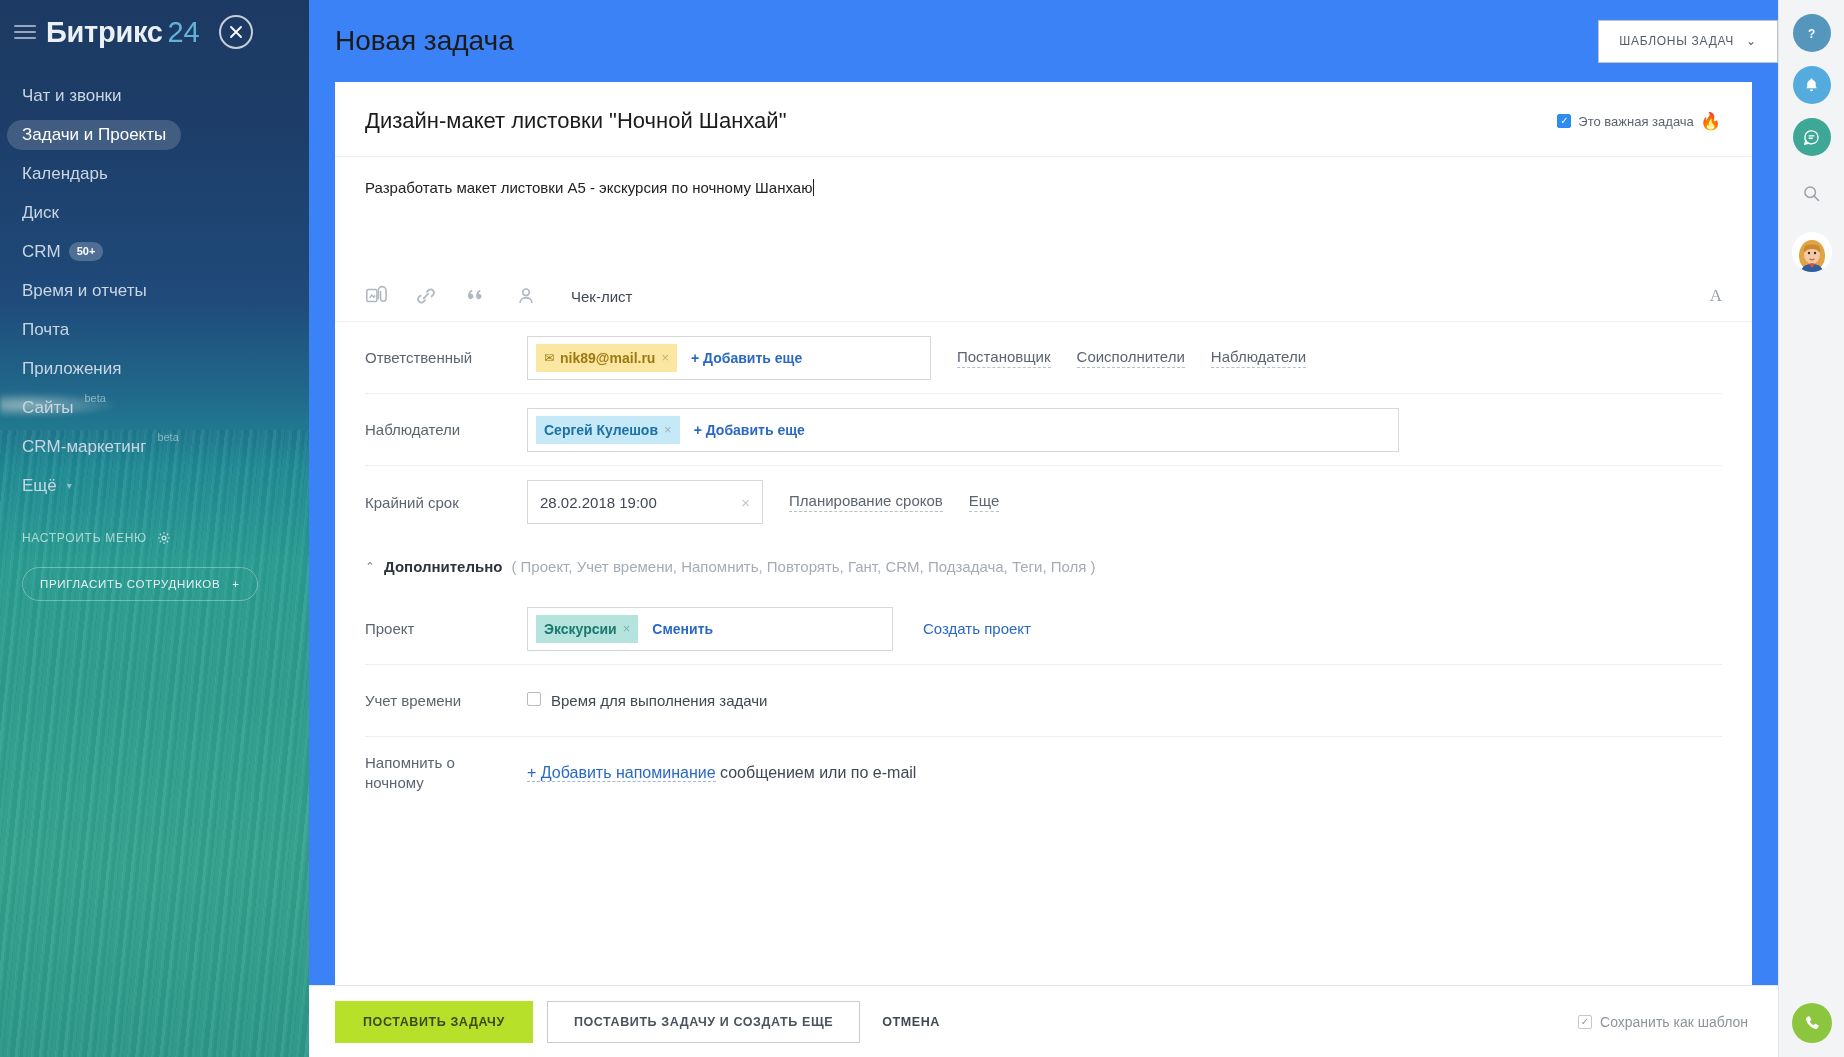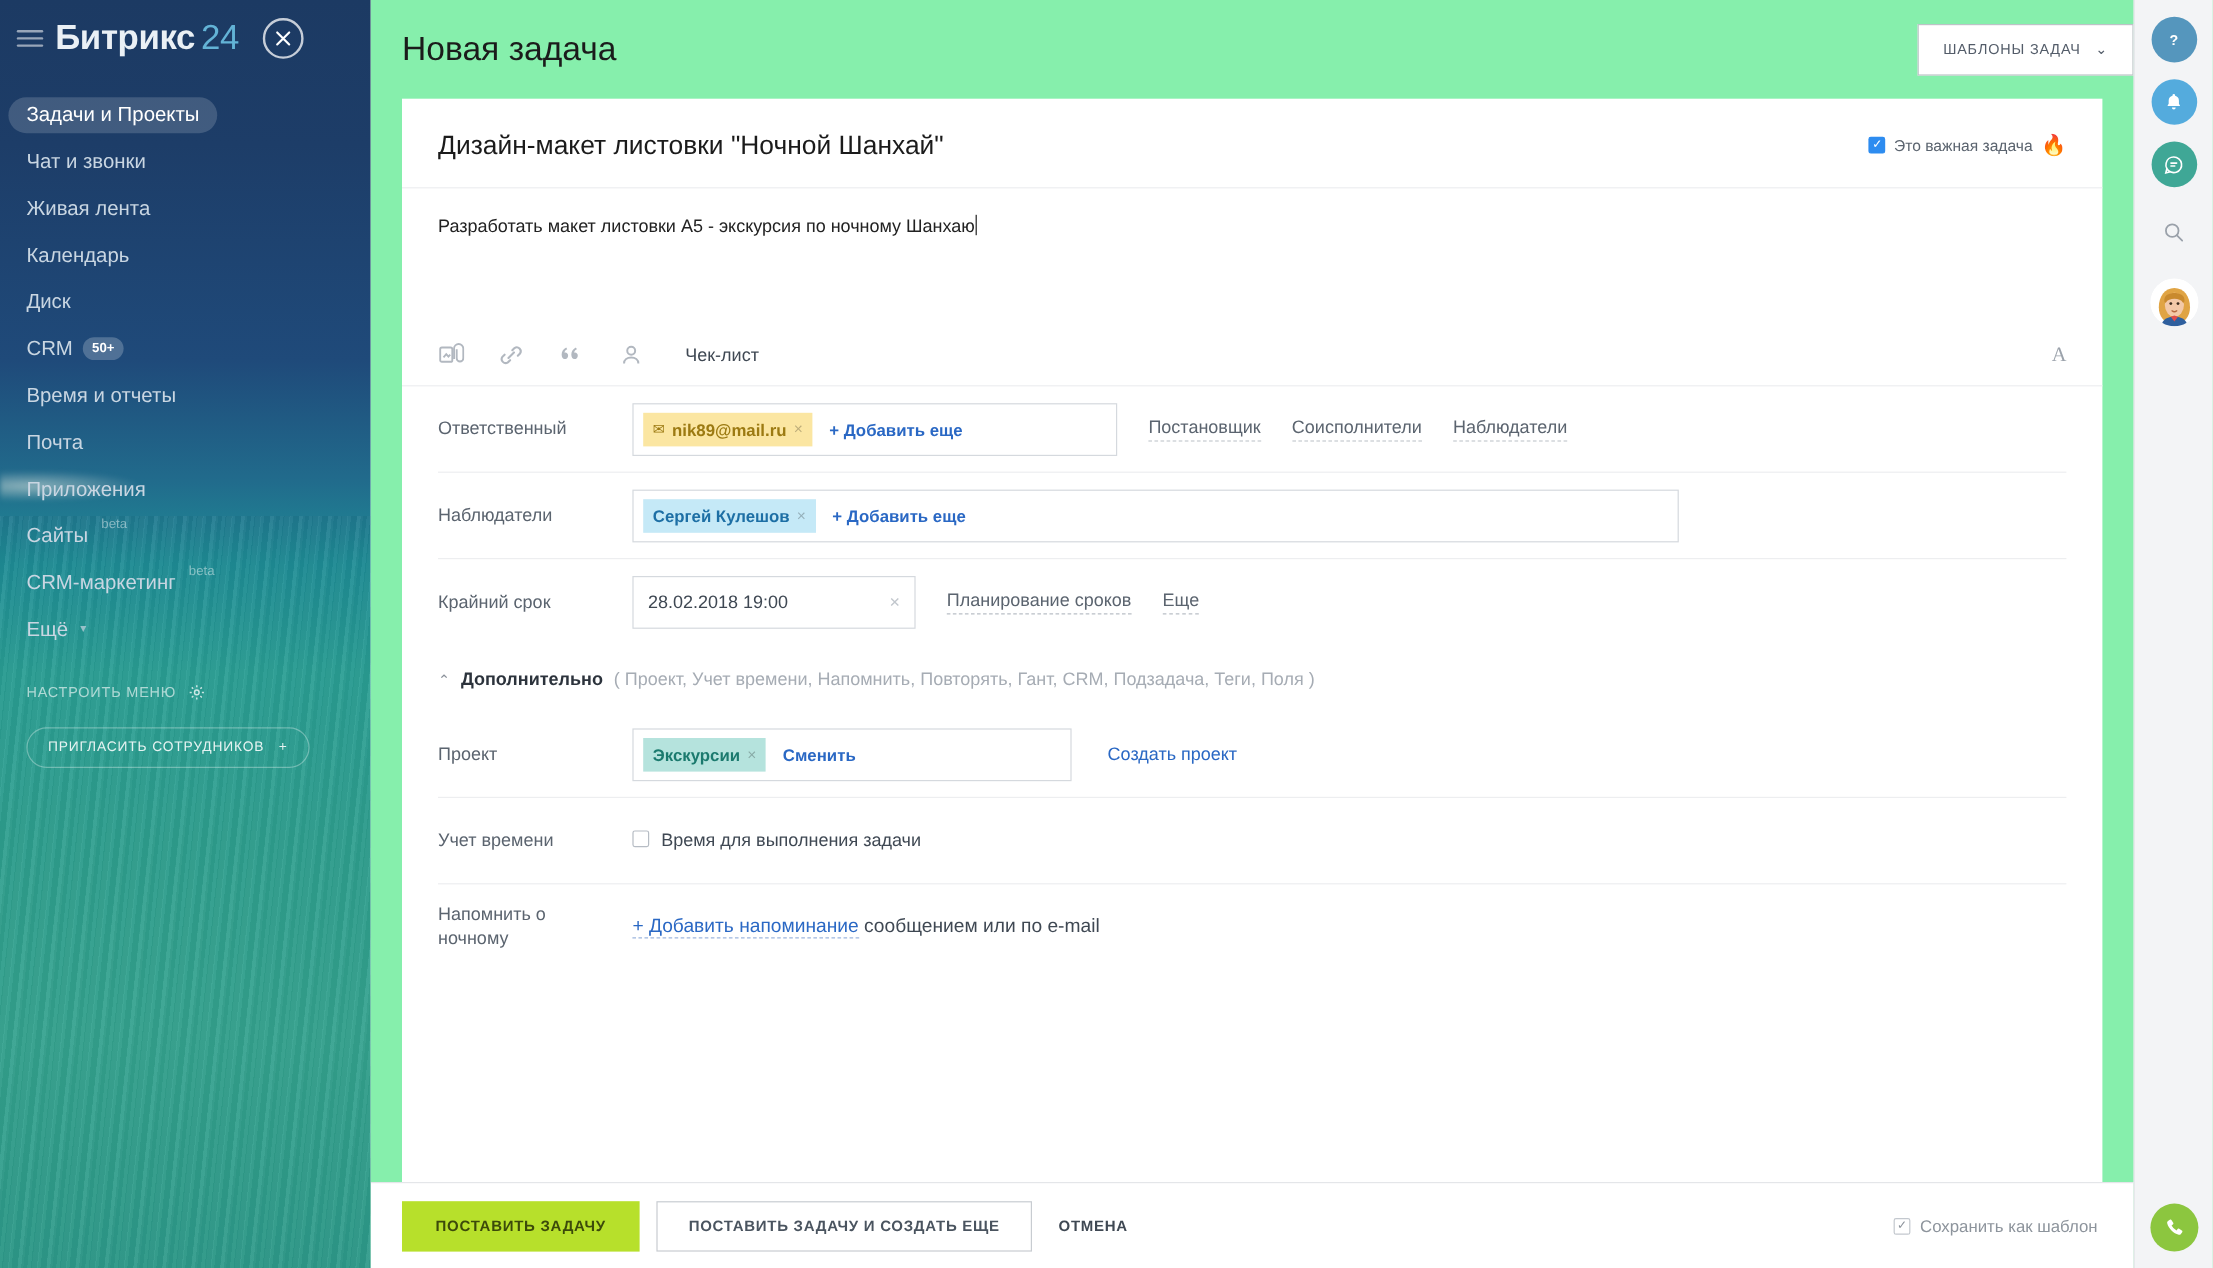--- a/index.html
+++ b/index.html
@@ -69,21 +69,21 @@
   }
   .sb-settings svg { width:14px; height:14px; opacity:.75; }
   .invite-btn {
     margin:22px 22px 0; height:34px; border:1px solid rgba(255,255,255,.32);
     border-radius:17px; display:inline-flex; align-items:center; gap:12px; justify-content:center;
     padding:0 17px; font-size:11.5px; letter-spacing:.7px; text-transform:uppercase;
     color:rgba(255,255,255,.88); cursor:pointer; width:fit-content;
   }
 
   
-  .main { flex:1; position:relative; height:1057px; background:#86efac; overflow:hidden; }
+  .main { flex:1; position:relative; height:1057px; background:#3b82f6; overflow:hidden; }
   .topbar { height:82px; display:flex; align-items:center; padding:0 66px 0 26px; }
   .page-title { font-size:28px; color:#1b1b1b; font-weight:400; }
   .tpl-btn {
     margin-left:auto; height:43px; min-width:180px; background:#fff;
     border:1px solid #bdc3c7; display:flex; align-items:center; justify-content:center; gap:12px;
     font-size:12px; letter-spacing:.7px; color:#535c69; text-transform:uppercase; cursor:pointer; padding:0 18px;
   }
   .tpl-btn .chev { font-size:12px; }
 
   .content-scroll { position:absolute; top:82px; left:0; right:66px; bottom:72px; overflow:hidden; }
@@ -214,28 +214,25 @@
           <span>Битрикс</span><span class="num">24</span>
         </div>
         <div class="close-btn">
           <svg viewBox="0 0 14 14" fill="none" stroke="#ffffff" stroke-width="1.8" stroke-linecap="round">
             <path d="M2 2 L12 12 M12 2 L2 12"></path>
           </svg>
         </div>
       </div>
 
       <nav class="sb-menu">
+        <div class="sb-item">
+          <span>Чат и звонки</span>
+        </div>
         <div class="sb-item active">
           <span class="sb-label">Задачи и Проекты</span>
-        </div>
-        <div class="sb-item">
-          <span>Чат и звонки</span>
-        </div>
-        <div class="sb-item">
-          <span>Живая лента</span>
         </div>
         <div class="sb-item">
           <span>Календарь</span>
         </div>
         <div class="sb-item">
           <span>Диск</span>
         </div>
         <div class="sb-item">
           <span>CRM</span>
           <span class="badge-pill">50+</span>

